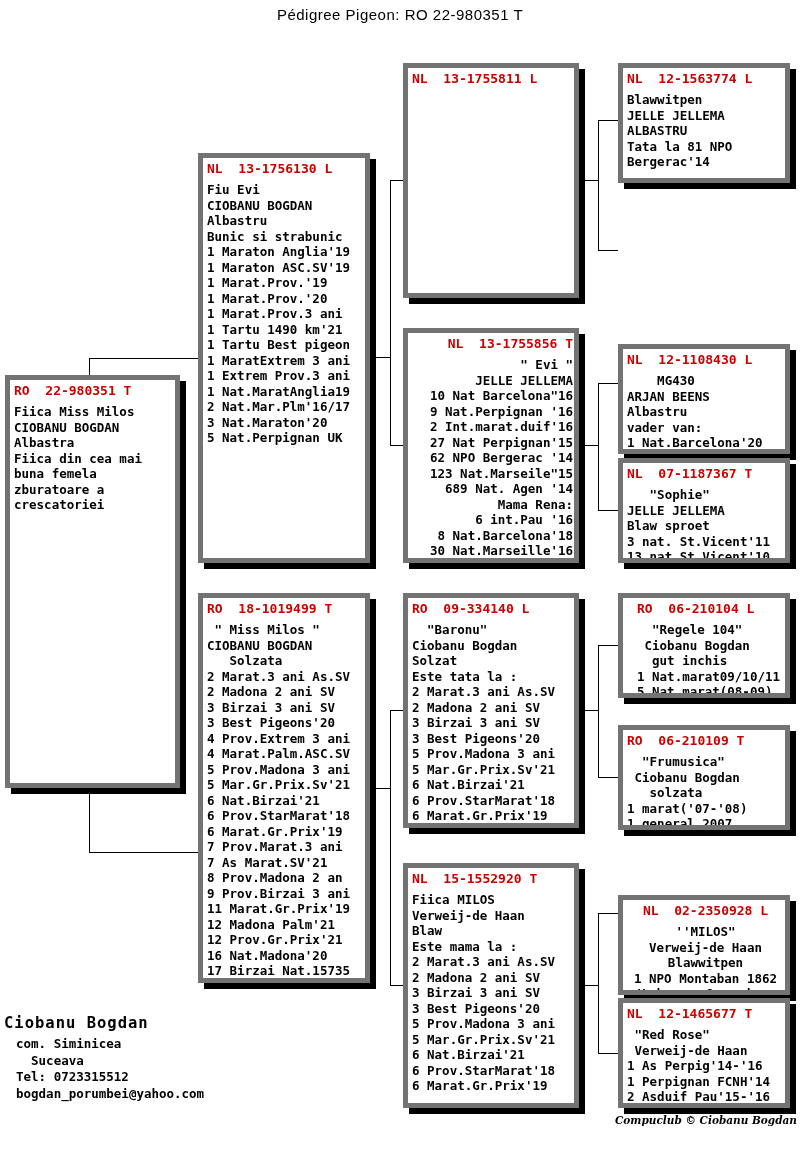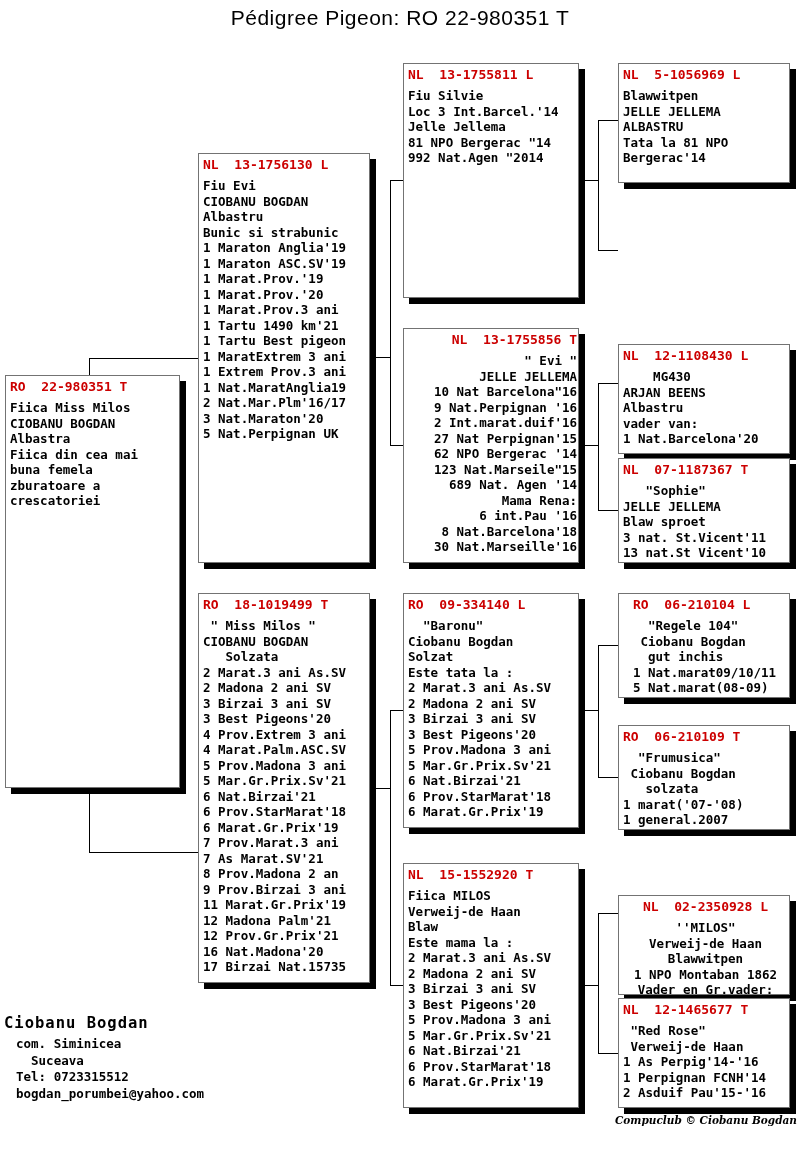--- a/index.html
+++ b/index.html
@@ -1,21 +1,21 @@
 <!DOCTYPE html>
 <html style="--accent: #cc0000;"><head>
 <meta charset="utf-8">
 <style>
   html,body{margin:0;padding:0;background:#ffffff;}
   #page{position:relative;width:800px;height:1149px;background:#ffffff;overflow:hidden;
         font-family:"DejaVu Sans Mono","Liberation Mono",monospace;}
   #title{position:absolute;left:0;top:6px;width:800px;text-align:center;
          font-family:"Liberation Sans","DejaVu Sans",sans-serif;
-         font-size:21px;color:#000;letter-spacing:0.5px;}
-  .pbox{position:absolute;background:#fff;border:1px solid #737373;
+         font-size:15px;color:#000;letter-spacing:0.5px;}
+  .pbox{position:absolute;background:#fff;border:5px solid #737373;
         box-shadow:6px 6px 0 #000;box-sizing:border-box;
         padding:3px 1px 0 4px;overflow:hidden;}
   .ring{color:var(--accent,#cc0000);font-weight:bold;font-size:13px;
         line-height:16px;white-space:pre;margin-bottom:5px;}
   .blines{color:#000;font-weight:bold;font-size:12.5px;line-height:15.5px;white-space:pre;}
   .ln{position:absolute;background:#000;}
   #owner{position:absolute;left:4px;top:1013px;}
   #owner-name{font-size:15.5px;font-weight:bold;line-height:20px;letter-spacing:1px;color:#000;}
   #owner-lines{font-size:12.5px;font-weight:bold;line-height:16.5px;white-space:pre;color:#000;margin-top:3px;margin-left:12px;}
   #credit{position:absolute;right:3px;top:1114px;font-size:10.5px;font-style:italic;
@@ -97,25 +97,20 @@
 9 Prov.Birzai 3 ani
 11 Marat.Gr.Prix'19
 12 Madona Palm'21
 12 Prov.Gr.Prix'21
 16 Nat.Madona'20
 17 Birzai Nat.15735</div>
   </div>
 
   <div class="pbox bx-ss">
     <div class="ring">NL  13-1755811 L</div>
-    <div class="blines">Fiu Silvie
-Loc 3 Int.Barcel.'14
-Jelle Jellema
-81 NPO Bergerac "14
-992 Nat.Agen "2014</div>
   </div>
   <div class="pbox bx-sd">
     <div class="ring">NL  13-1755856 T</div>
     <div class="blines">    " Evi "
 JELLE JELLEMA
 10 Nat Barcelona"16
 9 Nat.Perpignan '16
 2 Int.marat.duif'16
 27 Nat Perpignan'15
 62 NPO Bergerac '14
@@ -153,21 +148,21 @@
 3 Birzai 3 ani SV
 3 Best Pigeons'20
 5 Prov.Madona 3 ani
 5 Mar.Gr.Prix.Sv'21
 6 Nat.Birzai'21
 6 Prov.StarMarat'18
 6 Marat.Gr.Prix'19</div>
   </div>
 
   <div class="pbox bx-sss">
-    <div class="ring">NL  5-1056969 L</div>
+    <div class="ring">NL  12-1563774 L</div>
     <div class="blines">Blawwitpen
 JELLE JELLEMA
 ALBASTRU
 Tata la 81 NPO
 Bergerac'14</div>
   </div>
   <div class="pbox bx-sds">
     <div class="ring">NL  12-1108430 L</div>
     <div class="blines">    MG430
 ARJAN BEENS

